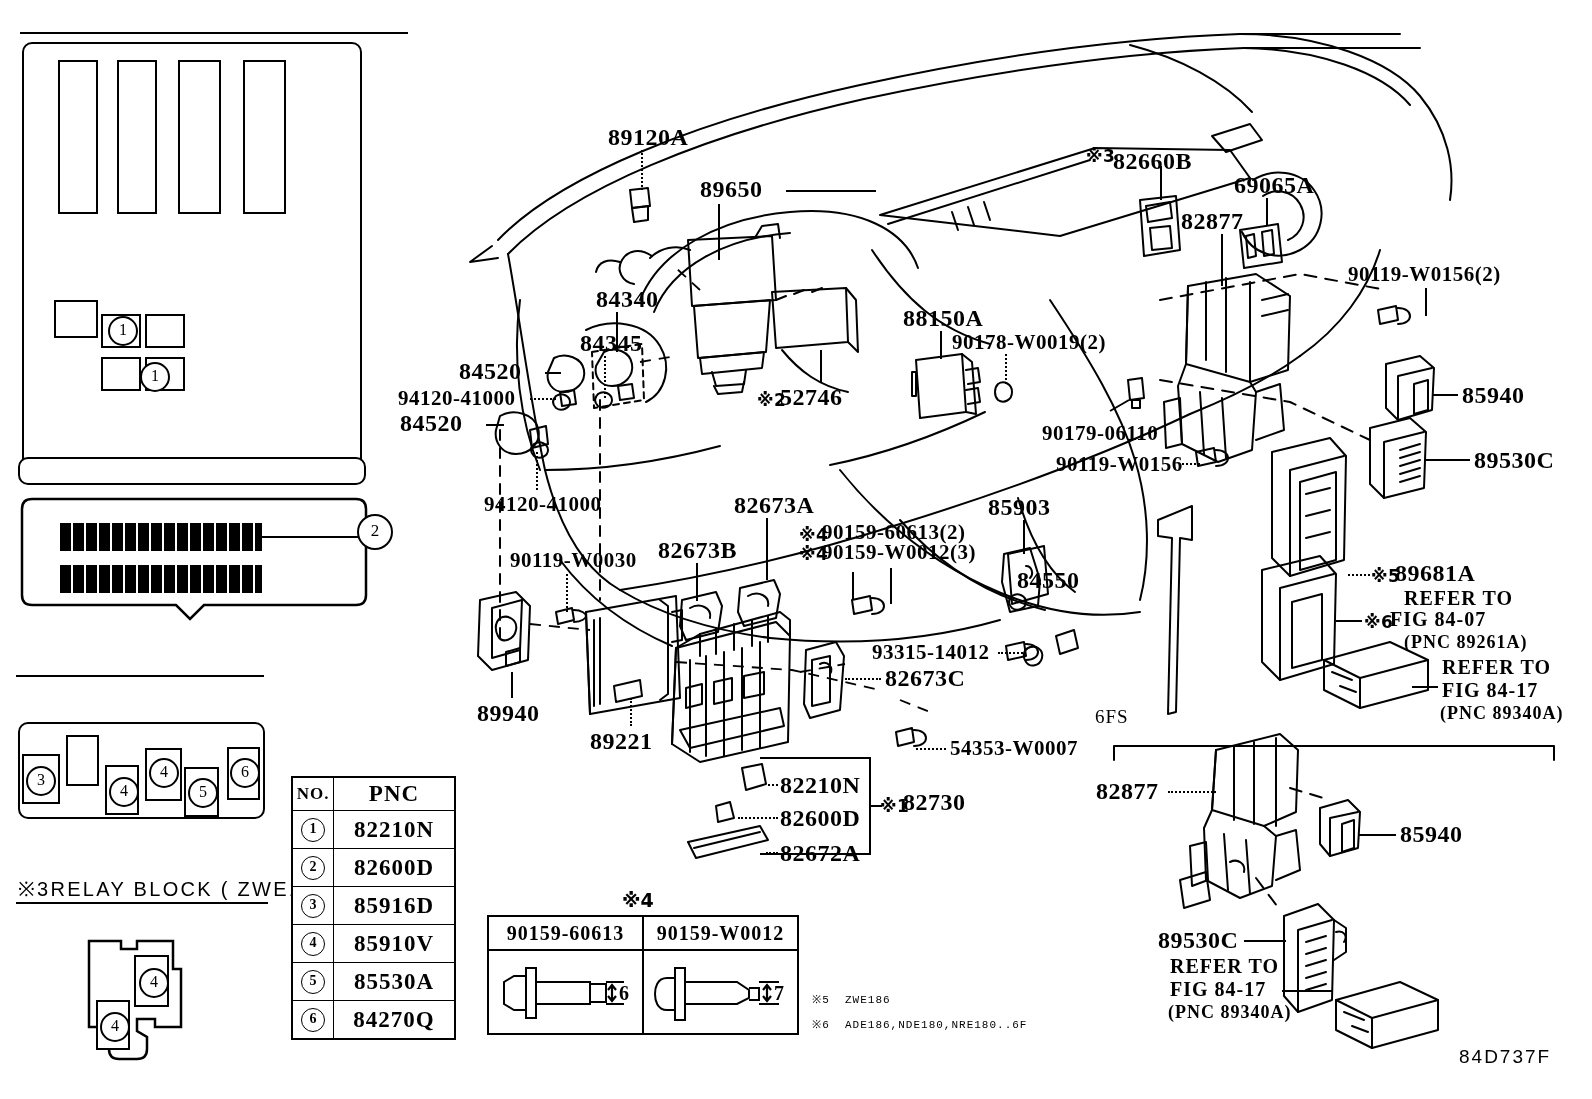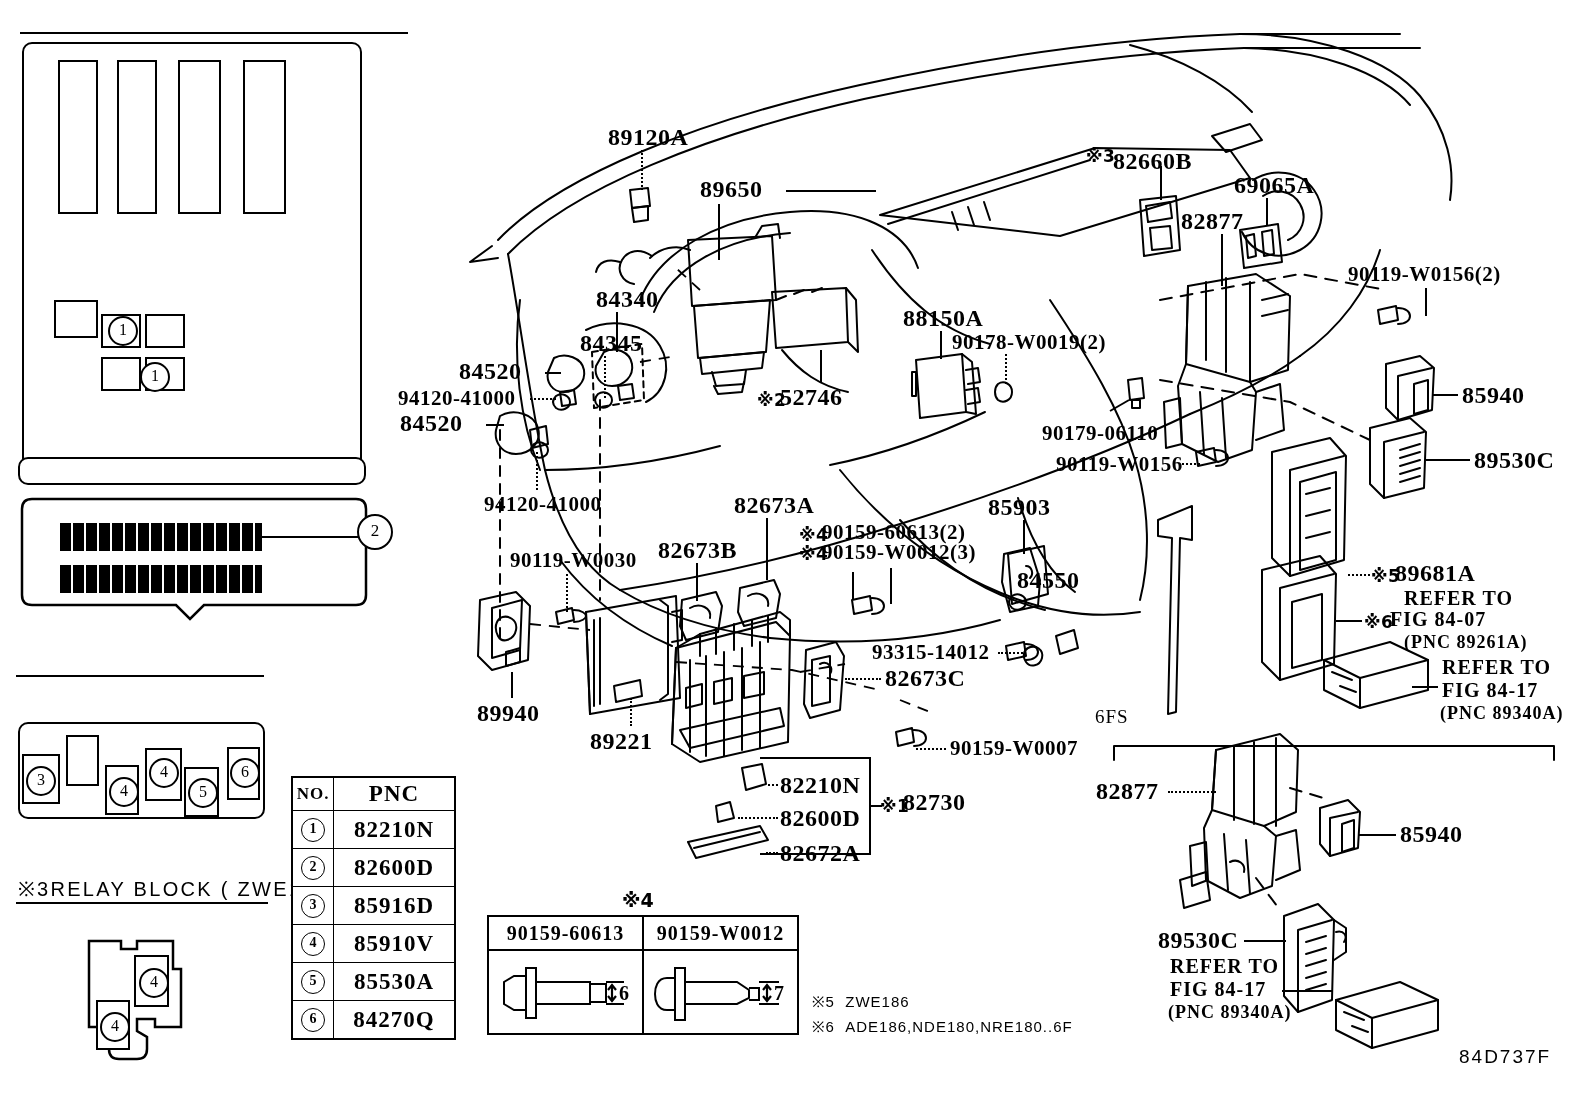--- a/index.html
+++ b/index.html
@@ -9,21 +9,21 @@
 
   
   .lbl{position:absolute;white-space:pre;font-family:"Liberation Serif", serif;
        font-weight:bold;letter-spacing:.5px;}
   .pn{font-size:24px;font-family:"Liberation Serif", serif;font-weight:bold;}
   .pn-s{font-size:21px;font-family:"Liberation Serif", serif;font-weight:bold;}
   .mark{font-size:17px;font-weight:bold;font-family:"DejaVu Sans",sans-serif;}
   .sec-title{position:absolute;font-size:20px;font-family:"Liberation Sans",sans-serif;
      font-weight:normal;letter-spacing:2.3px;white-space:nowrap;}
   .sec-rule{position:absolute;border-bottom:2.5px solid #000;}
-  .note{position:absolute;font-size:15px;font-family:Liberation Sans, sans-serif;
+  .note{position:absolute;font-size:11px;font-family:Liberation Mono, monospace;
      letter-spacing:1px;white-space:nowrap;}
   .refer{position:absolute;font-size:20px;font-family:"Liberation Serif",serif;
      font-weight:bold;line-height:25px;white-space:pre;letter-spacing:1px;}
   .figid{position:absolute;font-size:19px;font-family:"Liberation Sans",sans-serif;
      letter-spacing:2px;}
   .tiny{position:absolute;font-size:16px;font-family:"Liberation Sans",sans-serif;letter-spacing:1px;}
 
   
   .ldr{position:absolute;background:#000;height:2px;}
   .ldrv{position:absolute;background:#000;width:2px;}
@@ -542,21 +542,21 @@
 
   <div class="pn lbl" style="left:590px;top:728px;">89221</div>
   <div class="ldrdv" style="left:630px;top:698px;height:28px;"></div>
 
   <div class="pn-s lbl" style="left:872px;top:640px;">93315-14012</div>
   <div class="ldrd" style="left:998px;top:652px;width:28px;"></div>
 
   <div class="pn lbl" style="left:885px;top:665px;text-align:center;">82673C</div>
   <div class="ldrd" style="left:845px;top:678px;width:36px;"></div>
 
-  <div class="pn-s lbl" style="left:950px;top:736px;">90159-W0007</div>
+  <div class="pn-s lbl" style="left:950px;top:736px;">54353-W0007</div>
   <div class="ldrd" style="left:916px;top:748px;width:30px;"></div>
 
   <div class="pn lbl" style="left:780px;top:772px;">82210N</div>
   <div class="ldrd" style="left:768px;top:784px;width:10px;"></div>
   <div class="pn lbl" style="left:780px;top:805px;">82600D</div>
   <div class="ldrd" style="left:738px;top:817px;width:40px;"></div>
   <div class="pn lbl" style="left:780px;top:840px;">82672A</div>
   <div class="ldrd" style="left:766px;top:852px;width:12px;"></div>
 
   <svg style="position:absolute;left:760px;top:748px;" width="130" height="116">

